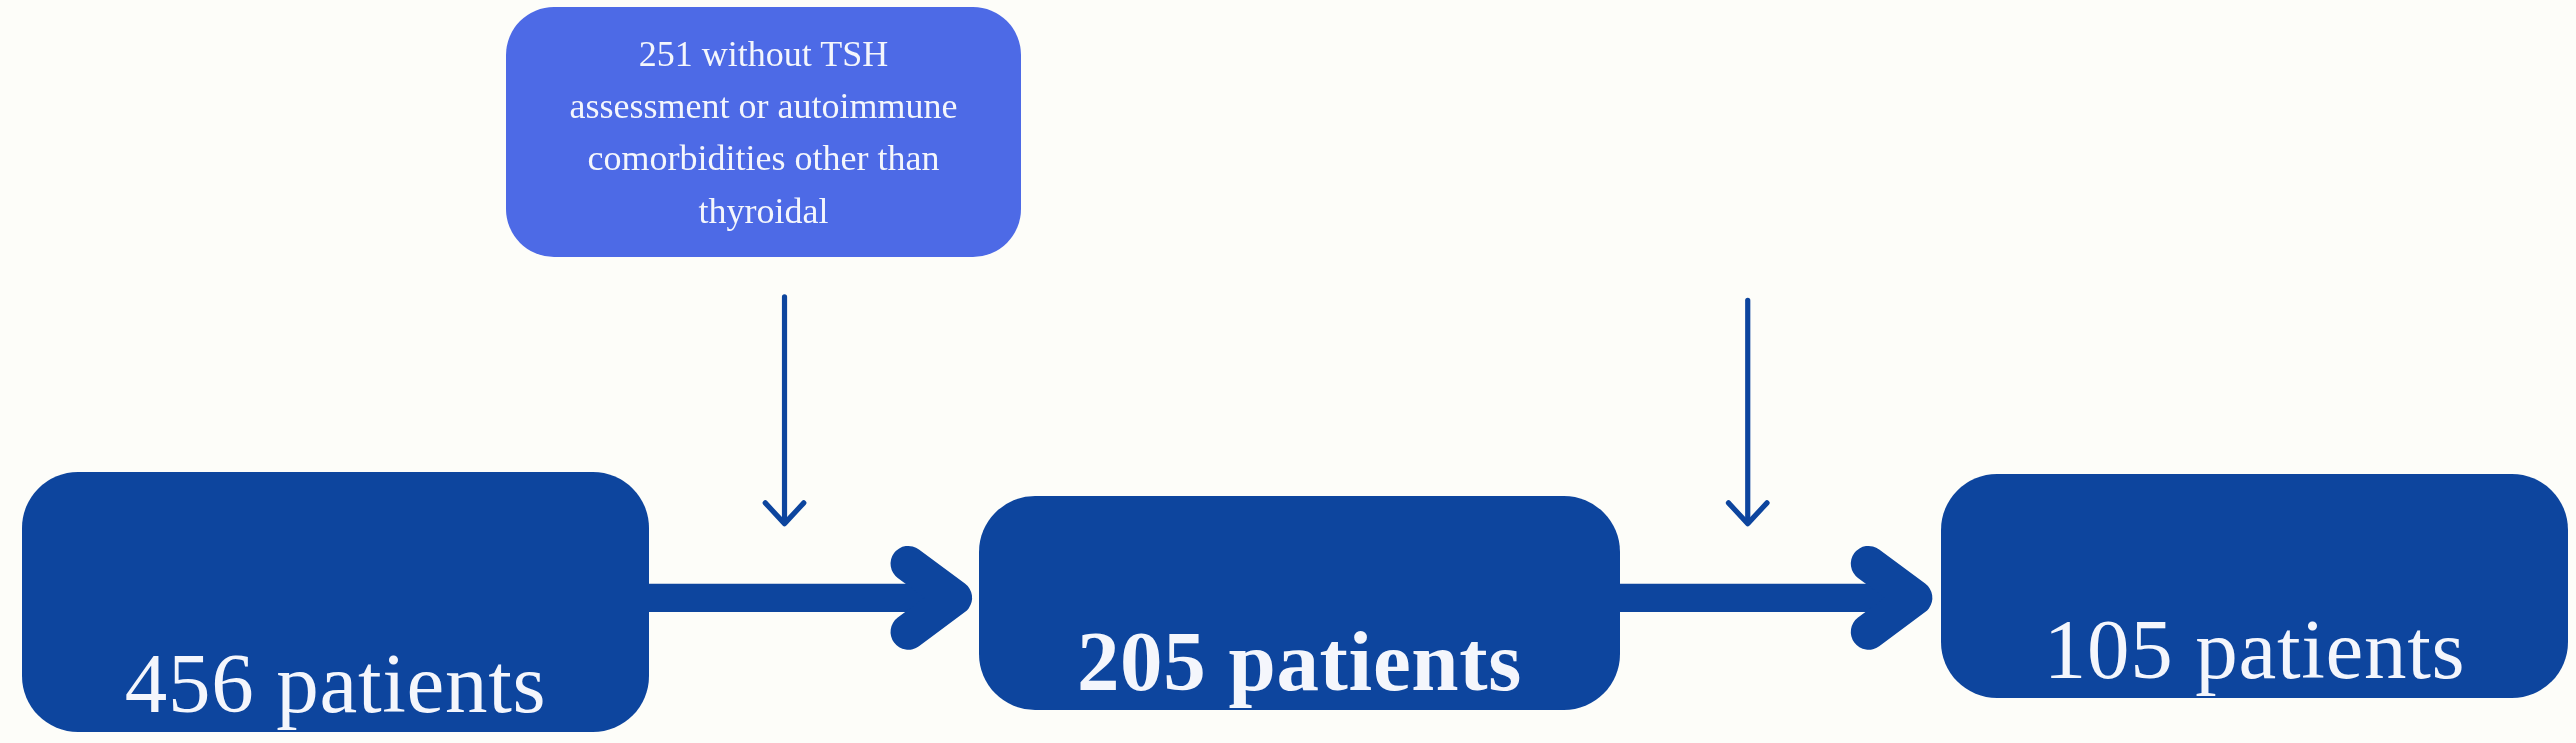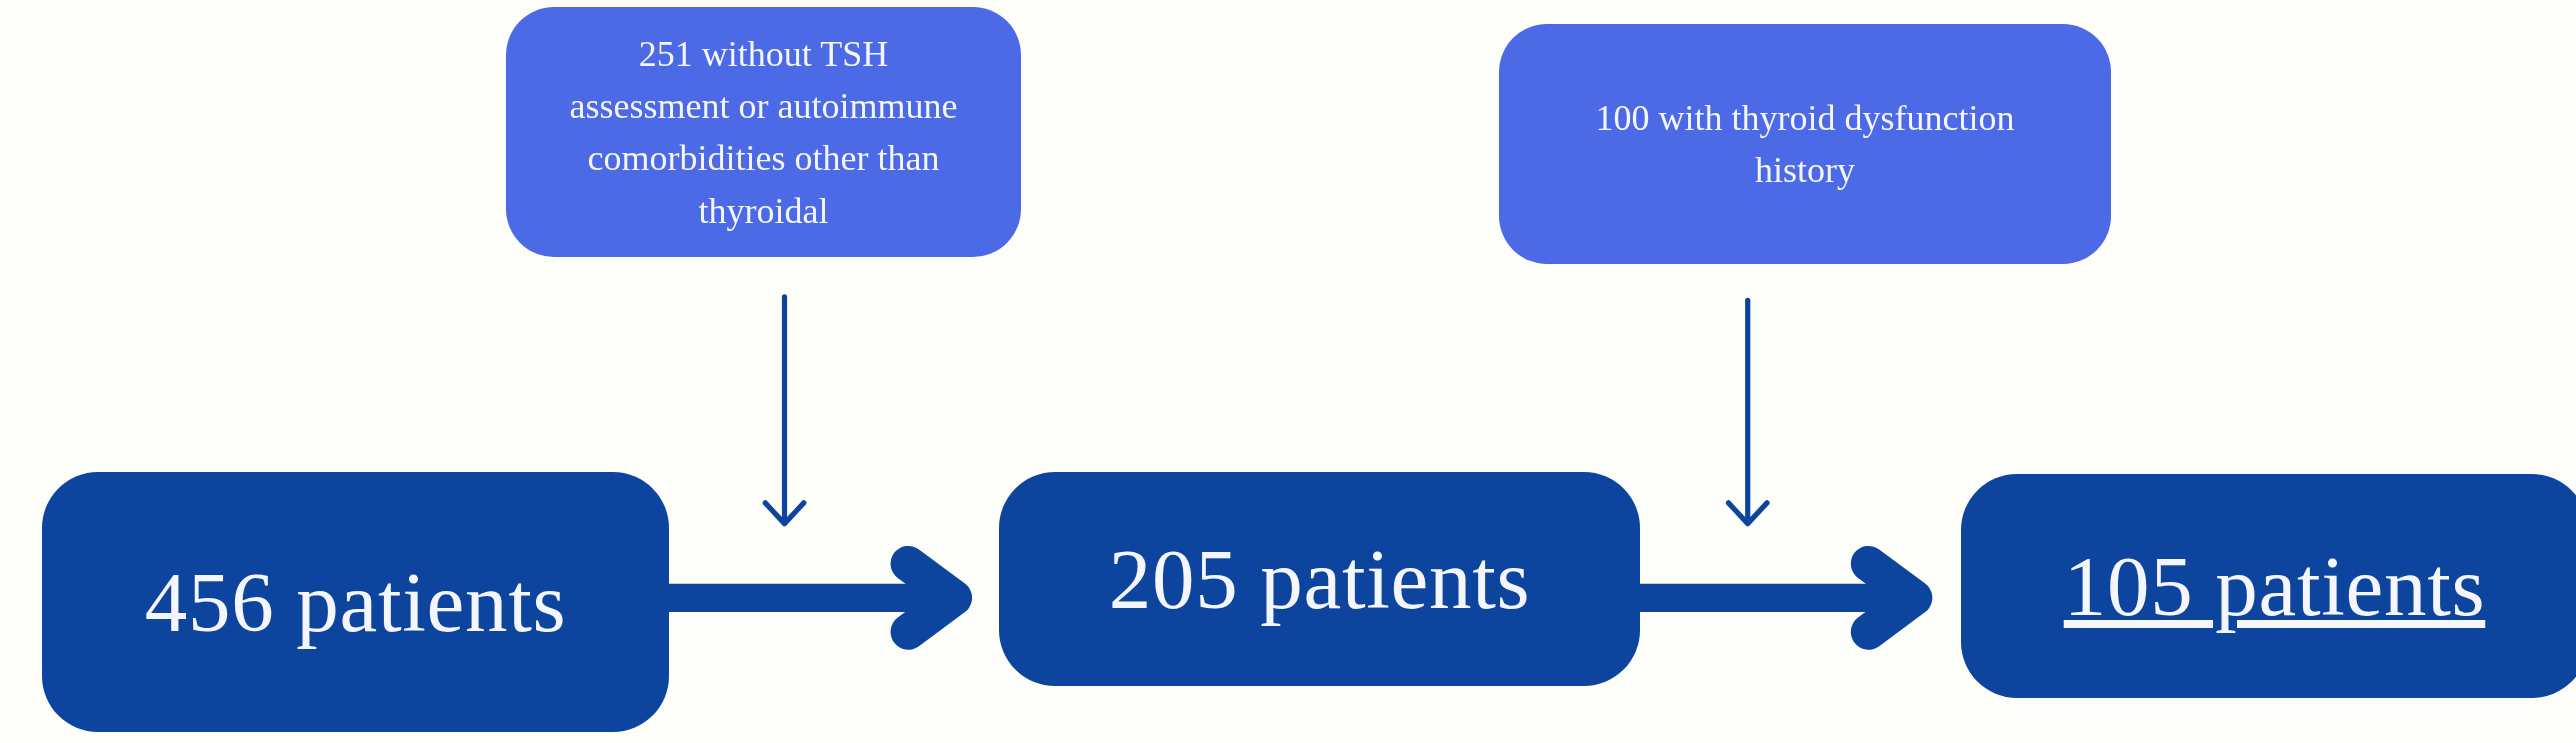--- a/index.html
+++ b/index.html
@@ -42,31 +42,30 @@
     stroke-width: 48;
     fill: none;
     stroke-linecap: round;
     stroke-linejoin: round;
   }
   .stage {
     position: absolute;
     background: var(--stage-box);
     border-radius: 56px;
     display: flex;
-    align-items: center;
+    align-items: flex-end;
     justify-content: center;
     color: var(--text-color);
     font-size: 85px;
     letter-spacing: 0.7px;
     text-align: center;
-    margin-left: 20px;
   }
   .stage.s1 { left: 22px;   top: 472px; width: 627px; height: 260px; }
-  .stage.s2 { left: 979px; top: 472px; width: 641px; height: 214px; }
-  .stage.s3 { left: 1941px; top: 474px; width: 627px; height: 224px; text-decoration: underline; }
+  .stage.s2 { left: 979px; top: 496px; width: 641px; height: 214px; font-weight: bold; }
+  .stage.s3 { left: 1941px; top: 474px; width: 627px; height: 224px; }
   .excl {
     position: absolute;
     background: var(--exclusion-box);
     border-radius: 48px;
     display: flex;
     align-items: center;
     justify-content: center;
     color: var(--text-color);
     font-size: 36px;
     line-height: 1.45;
@@ -100,24 +99,20 @@
     </g>
   </svg>
 
   <div class="excl e1">
     <span class="excl-label">251 without TSH
 assessment or autoimmune
 comorbidities other than
 thyroidal</span>
   </div>
 
-  <div class="excl e2">
-    <span class="excl-label">100 with thyroid dysfunction
-history</span>
-  </div>
 
   <div class="stage s1">
     <span>456 patients</span>
   </div>
 
   <div class="stage s2">
     <span>205 patients</span>
   </div>
 
   <div class="stage s3">

